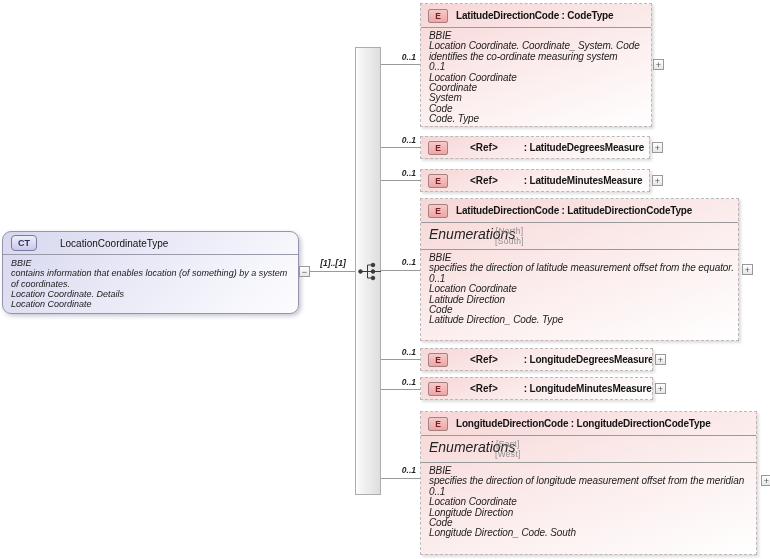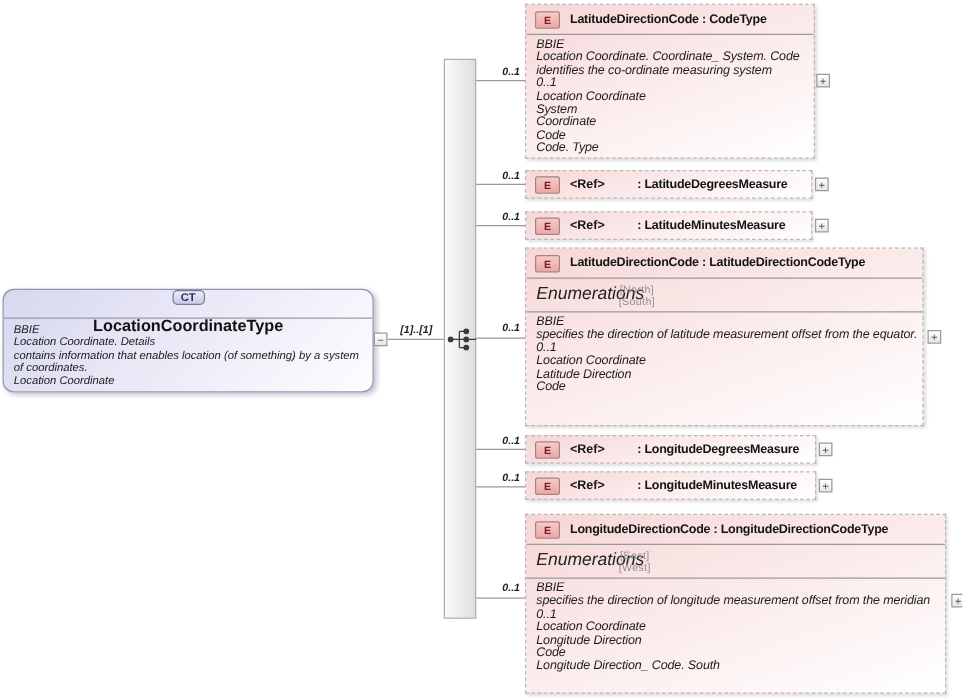--- a/index.html
+++ b/index.html
@@ -4,41 +4,41 @@
 <style>
   html,body{margin:0;padding:0;}
   body{font-family:"Liberation Sans","DejaVu Sans",sans-serif;background:#ffffff;}
   .canvas{position:relative;width:770px;height:559px;background:#ffffff;overflow:hidden;}
 
   
   .ct-box{position:absolute;left:2px;top:231px;width:297px;height:83px;
     border:1px solid #9494ae;border-radius:9px;
     background:linear-gradient(135deg,#d7d7ef 0%,#e9e9f7 45%,#fdfdff 100%);
     box-shadow:2px 2px 4px rgba(90,90,130,.35);box-sizing:border-box;overflow:hidden;}
-  .ct-title-row{height:22px;display:flex;align-items:center;gap:9px;padding:0 8px;
-    border-bottom:1px solid #9a9aaa;flex-direction:column;}
+  .ct-title-row{height:22px;display:flex;align-items:center;gap:23px;padding:0 8px;
+    border-bottom:1px solid #9a9aaa;}
   .ct-badge{display:inline-flex;align-items:center;justify-content:center;
     width:24px;height:14px;border:1px solid #7a7a9e;border-radius:4px;
     background:linear-gradient(180deg,#eeeefa,#c9c9e9);
     color:#2e2e5e;font-size:9px;font-weight:bold;}
-  .ct-title{font-weight:bold;font-size:13px;color:#111;white-space:nowrap;}
+  .ct-title{font-weight:normal;font-size:10px;color:#111;white-space:nowrap;}
   .ct-body{padding:3px 8px;font-style:italic;font-size:9px;line-height:10.3px;color:#1a1a1a;}
 
   
   .e-box{position:absolute;border:1px dashed #b9b9b9;box-sizing:border-box;overflow:hidden;
     background:linear-gradient(160deg,#f7d6d6 0%,#fbeaea 45%,#ffffff 100%);
     box-shadow:1.5px 1.5px 2.5px rgba(0,0,0,.13);}
   .e-title-row{height:24px;display:flex;align-items:center;gap:8px;padding:0 7px;box-sizing:border-box;}
   .e-title-row.rule{border-bottom:1px solid #9a9a9a;}
   .e-badge{display:inline-flex;flex:none;align-items:center;justify-content:center;
     width:18px;height:12px;border:1px solid #a58080;border-radius:2px;
     background:linear-gradient(180deg,#f6caca,#eda5a5);
     color:#7a2020;font-size:8.5px;font-weight:bold;}
   .e-title{font-weight:bold;font-size:10px;letter-spacing:-0.2px;color:#141414;white-space:nowrap;}
-  .e-ref{font-weight:bold;font-size:10px;color:#141414;white-space:nowrap;}
+  .e-ref{font-weight:bold;font-size:10px;color:#141414;white-space:nowrap;margin-left:14px;}
   .e-ref + .e-title{margin-left:18px;}
   .e-body{padding:3px 8px;font-style:italic;font-size:10px;letter-spacing:-0.1px;
     line-height:10.4px;color:#1c1c1c;white-space:nowrap;}
   .enum-row{display:flex;padding:3px 8px;border-bottom:1px solid #9a9a9a;}
   .enum-label{width:66px;flex:none;font-style:italic;font-size:14px;color:#222;}
   .enum-values{font-size:8.5px;line-height:10px;color:#8f8f8f;letter-spacing:.3px;text-align:center;}
 
   
   .wire{position:absolute;height:1px;background:#999;}
   .card-label{position:absolute;width:22px;text-align:right;font-style:italic;font-weight:bold;
@@ -57,22 +57,22 @@
 
 <div class="canvas">
 
   <div class="ct-box">
     <div class="ct-title-row">
       <span class="ct-badge">CT</span>
       <span class="ct-title">LocationCoordinateType</span>
     </div>
     <div class="ct-body">
       <div>BBIE</div>
+      <div>contains information that enables location (of something) by a system of coordinates.</div>
       <div>Location Coordinate. Details</div>
-      <div>contains information that enables location (of something) by a system of coordinates.</div>
       <div>Location Coordinate</div>
     </div>
   </div>
 
   <button class="sq-btn" style="left:299px;top:266px;">−</button>
   <div class="wire" style="left:310px;top:271px;width:45px;"></div>
   <div class="root-card-label">[1]..[1]</div>
 
   <div class="seq-bar"></div>
   <svg class="seq-icon" width="25" height="21" viewBox="0 0 25 21">
@@ -110,22 +110,22 @@
     <div class="e-title-row rule">
       <span class="e-badge">E</span>
       <span class="e-title">LatitudeDirectionCode : CodeType</span>
     </div>
     <div class="e-body">
       <div>BBIE</div>
       <div>Location Coordinate. Coordinate_ System. Code</div>
       <div>identifies the co-ordinate measuring system</div>
       <div>0..1</div>
       <div>Location Coordinate</div>
+      <div>Coordinate</div>
       <div>System</div>
-      <div>Coordinate</div>
       <div>Code</div>
       <div>Code. Type</div>
     </div>
   </div>
   <button class="sq-btn" style="left:653px;top:59px;">+</button>
 
   <div class="e-box" style="left:420px;top:136px;width:230px;height:23px;">
     <div class="e-title-row" style="height:21px;">
       <span class="e-badge">E</span>
       <span class="e-ref">&lt;Ref&gt;</span>
@@ -155,20 +155,21 @@
         <div>[South]</div>
       </span>
     </div>
     <div class="e-body">
       <div>BBIE</div>
       <div>specifies the direction of latitude measurement offset from the equator.</div>
       <div>0..1</div>
       <div>Location Coordinate</div>
       <div>Latitude Direction</div>
       <div>Code</div>
+      <div>Latitude Direction_ Code. Type</div>
     </div>
   </div>
   <button class="sq-btn" style="left:742px;top:264px;">+</button>
 
   <div class="e-box" style="left:420px;top:348px;width:233px;height:23px;">
     <div class="e-title-row" style="height:21px;">
       <span class="e-badge">E</span>
       <span class="e-ref">&lt;Ref&gt;</span>
       <span class="e-title">: LongitudeDegreesMeasure</span>
     </div>

